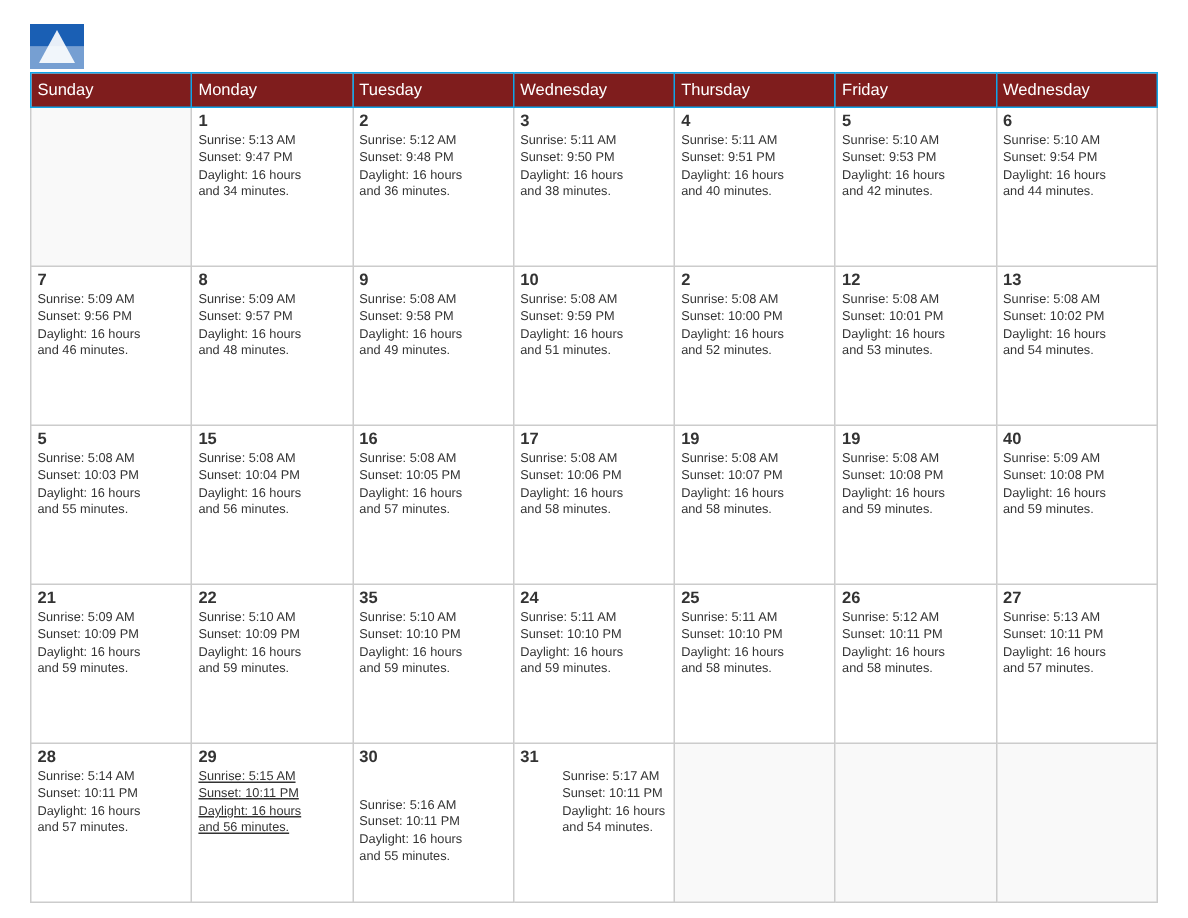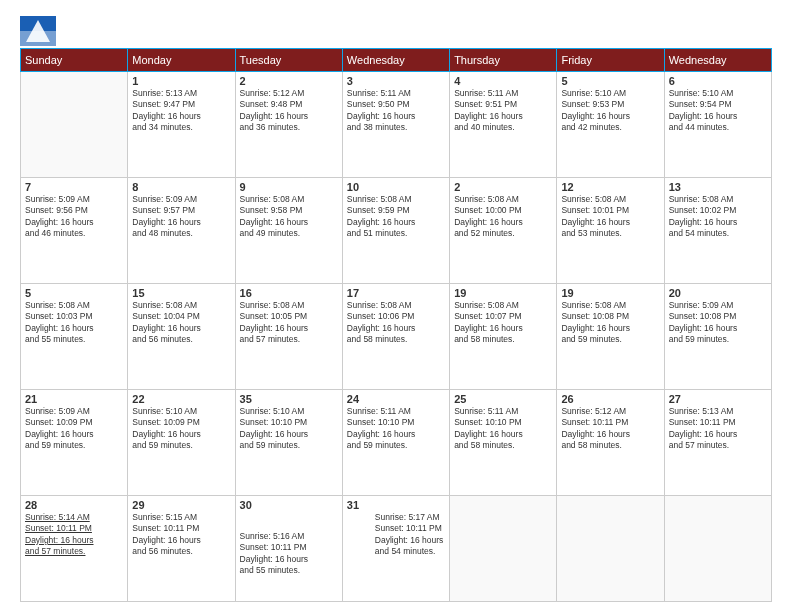--- a/index.html
+++ b/index.html
@@ -265,21 +265,21 @@
 and 58 minutes.</div>
           </td>
           <td>
             <span class="day-number">19</span>
             <div class="day-info" style="white-space: pre-line;">Sunrise: 5:08 AM
 Sunset: 10:08 PM
 Daylight: 16 hours
 and 59 minutes.</div>
           </td>
           <td>
-            <span class="day-number">20</span>
+            <span class="day-number">40</span>
             <div class="day-info" style="white-space: pre-line;">Sunrise: 5:09 AM
 Sunset: 10:08 PM
 Daylight: 16 hours
 and 59 minutes.</div>
           </td>
         </tr>
         <tr>
           <td>
             <span class="day-number">21</span>
             <div class="day-info" style="white-space: pre-line;">Sunrise: 5:09 AM
@@ -326,28 +326,28 @@
             <span class="day-number">27</span>
             <div class="day-info" style="white-space: pre-line;">Sunrise: 5:13 AM
 Sunset: 10:11 PM
 Daylight: 16 hours
 and 57 minutes.</div>
           </td>
         </tr>
         <tr>
           <td>
             <span class="day-number">28</span>
-            <div class="day-info" style="white-space: pre-line; text-decoration: underline;">Sunrise: 5:14 AM
+            <div class="day-info" style="white-space: pre-line;">Sunrise: 5:14 AM
 Sunset: 10:11 PM
 Daylight: 16 hours
 and 57 minutes.</div>
           </td>
           <td>
             <span class="day-number">29</span>
-            <div class="day-info" style="white-space: pre-line;">Sunrise: 5:15 AM
+            <div class="day-info" style="white-space: pre-line; text-decoration: underline;">Sunrise: 5:15 AM
 Sunset: 10:11 PM
 Daylight: 16 hours
 and 56 minutes.</div>
           </td>
           <td>
             <span class="day-number">30</span>
             <div class="day-info" style="white-space: pre-line; margin-top: 20px;">Sunrise: 5:16 AM
 Sunset: 10:11 PM
 Daylight: 16 hours
 and 55 minutes.</div>

